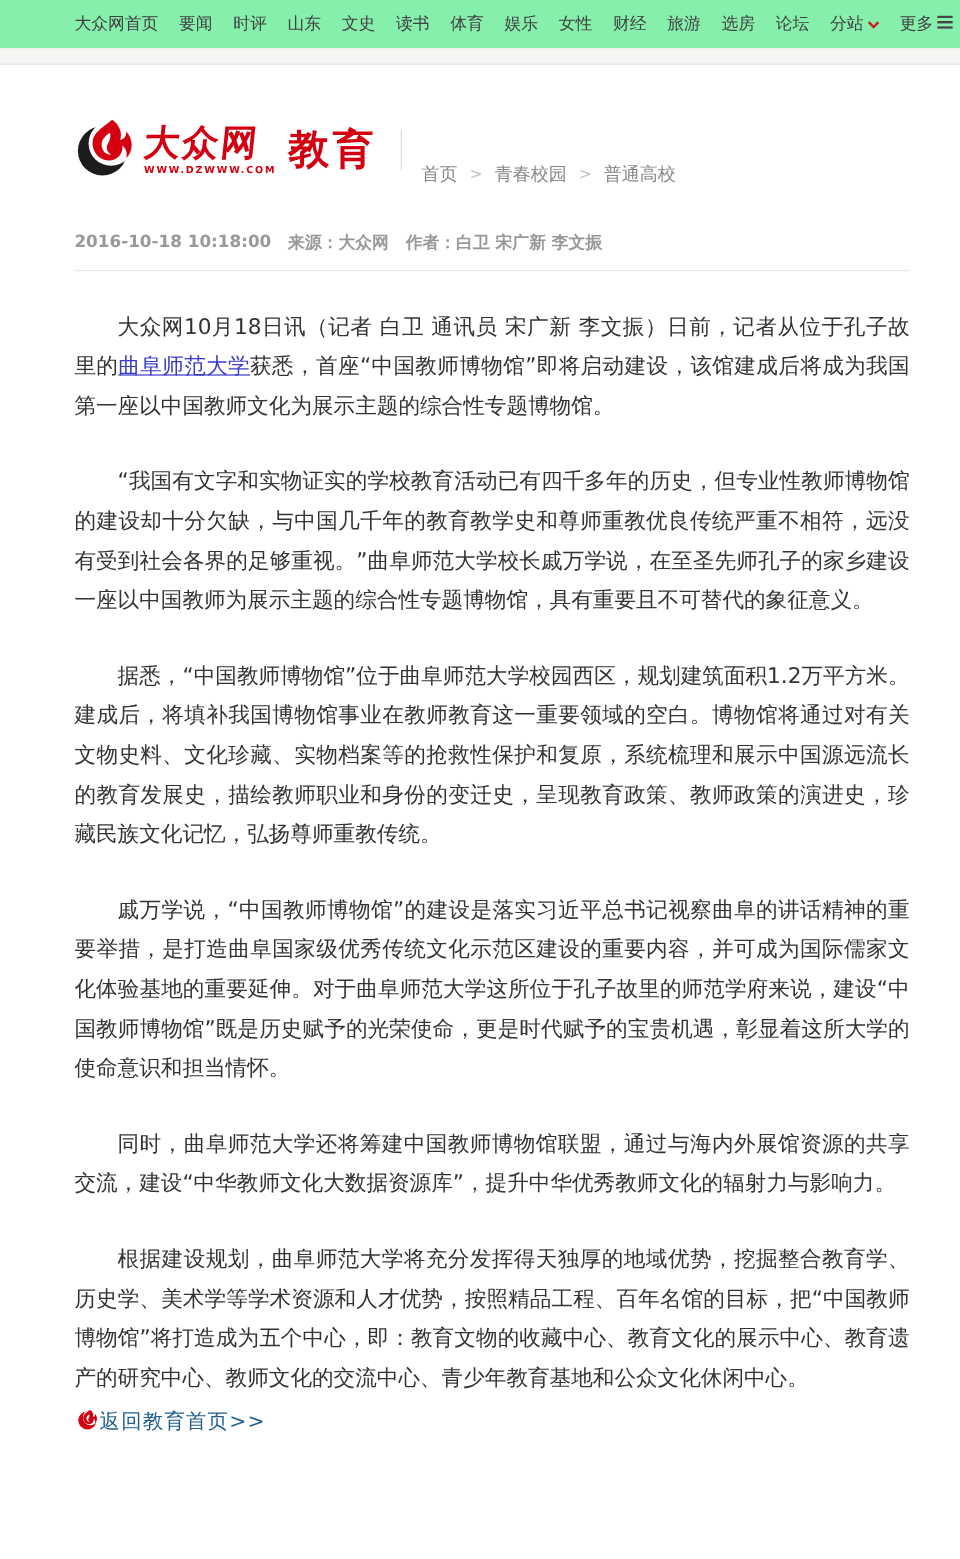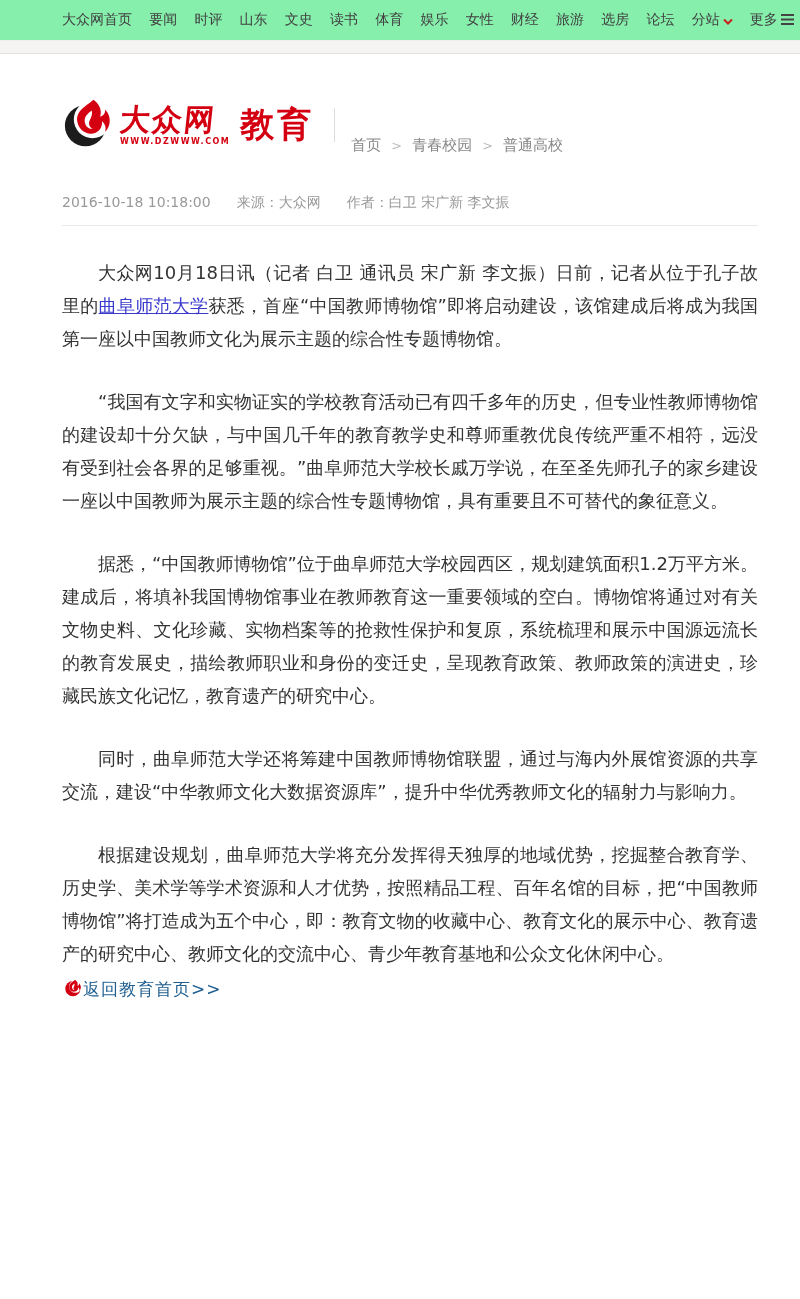--- a/index.html
+++ b/index.html
@@ -61,21 +61,22 @@
     font-size: 30px;
     font-weight: bold;
     color: #222;
     letter-spacing: 1px;
   }
   .article-meta {
     margin-top: 40px;
     font-size: 14px;
     color: #999;
     display: flex;
-    gap: 26px;
+    gap: 14px;
+    font-weight: bold;
   }
   .meta-rule { margin-top: 13px; border: none; border-top: 1px solid #e8e8e8; height: 0; }
 
   
   .article-body { padding-top: 30px; }
   .article-body p {
     font-size: 18px;
     line-height: 33px;
     color: #333;
     text-align: justify;
@@ -190,21 +191,22 @@
   <div class="article-meta">
     <span>2016-10-18 10:18:00</span>
     <span>来源：大众网</span>
     <span>作者：白卫 宋广新 李文振</span>
   </div>
   <hr class="meta-rule">
 
   <div class="article-body">
     <p><span>大众网10月18日讯（记者 白卫 通讯员 宋广新 李文振）日前，记者从位于孔子故里的</span><a href="#" class="inline-link">曲阜师范大学</a><span>获悉，首座“中国教师博物馆”即将启动建设，该馆建成后将成为我国第一座以中国教师文化为展示主题的综合性专题博物馆。</span></p>
     <p>“我国有文字和实物证实的学校教育活动已有四千多年的历史，但专业性教师博物馆的建设却十分欠缺，与中国几千年的教育教学史和尊师重教优良传统严重不相符，远没有受到社会各界的足够重视。”曲阜师范大学校长戚万学说，在至圣先师孔子的家乡建设一座以中国教师为展示主题的综合性专题博物馆，具有重要且不可替代的象征意义。</p>
-    <p>据悉，“中国教师博物馆”位于曲阜师范大学校园西区，规划建筑面积1.2万平方米。建成后，将填补我国博物馆事业在教师教育这一重要领域的空白。博物馆将通过对有关文物史料、文化珍藏、实物档案等的抢救性保护和复原，系统梳理和展示中国源远流长的教育发展史，描绘教师职业和身份的变迁史，呈现教育政策、教师政策的演进史，珍藏民族文化记忆，教育遗产的研究中心。</p>
+    <p>据悉，“中国教师博物馆”位于曲阜师范大学校园西区，规划建筑面积1.2万平方米。建成后，将填补我国博物馆事业在教师教育这一重要领域的空白。博物馆将通过对有关文物史料、文化珍藏、实物档案等的抢救性保护和复原，系统梳理和展示中国源远流长的教育发展史，描绘教师职业和身份的变迁史，呈现教育政策、教师政策的演进史，珍藏民族文化记忆，弘扬尊师重教传统。</p>
+    <p>戚万学说，“中国教师博物馆”的建设是落实习近平总书记视察曲阜的讲话精神的重要举措，是打造曲阜国家级优秀传统文化示范区建设的重要内容，并可成为国际儒家文化体验基地的重要延伸。对于曲阜师范大学这所位于孔子故里的师范学府来说，建设“中国教师博物馆”既是历史赋予的光荣使命，更是时代赋予的宝贵机遇，彰显着这所大学的使命意识和担当情怀。</p>
     <p>同时，曲阜师范大学还将筹建中国教师博物馆联盟，通过与海内外展馆资源的共享交流，建设“中华教师文化大数据资源库”，提升中华优秀教师文化的辐射力与影响力。</p>
     <p>根据建设规划，曲阜师范大学将充分发挥得天独厚的地域优势，挖掘整合教育学、历史学、美术学等学术资源和人才优势，按照精品工程、百年名馆的目标，把“中国教师博物馆”将打造成为五个中心，即：教育文物的收藏中心、教育文化的展示中心、教育遗产的研究中心、教师文化的交流中心、青少年教育基地和公众文化休闲中心。</p>
   </div>
 
   <div class="back-row">
     <span>
       <svg width="19" height="18" viewBox="0 0 60 56">
         <circle cx="28" cy="30" r="24" fill="#d40011"></circle>
         <circle cx="36" cy="23" r="20" fill="#ffffff"></circle>
         <path d="M35 2 C26 10 15 14 17 27 C18.5 35 25 40 32 40 C40 40 45.5 33.5 44.5 26 C48 29 49.5 33 48 38 C55 31.5 55 20 48 13 C48.5 17.5 46 20 42.5 21 C45 13.5 41 6 35 2 Z" fill="#d40011"></path>

